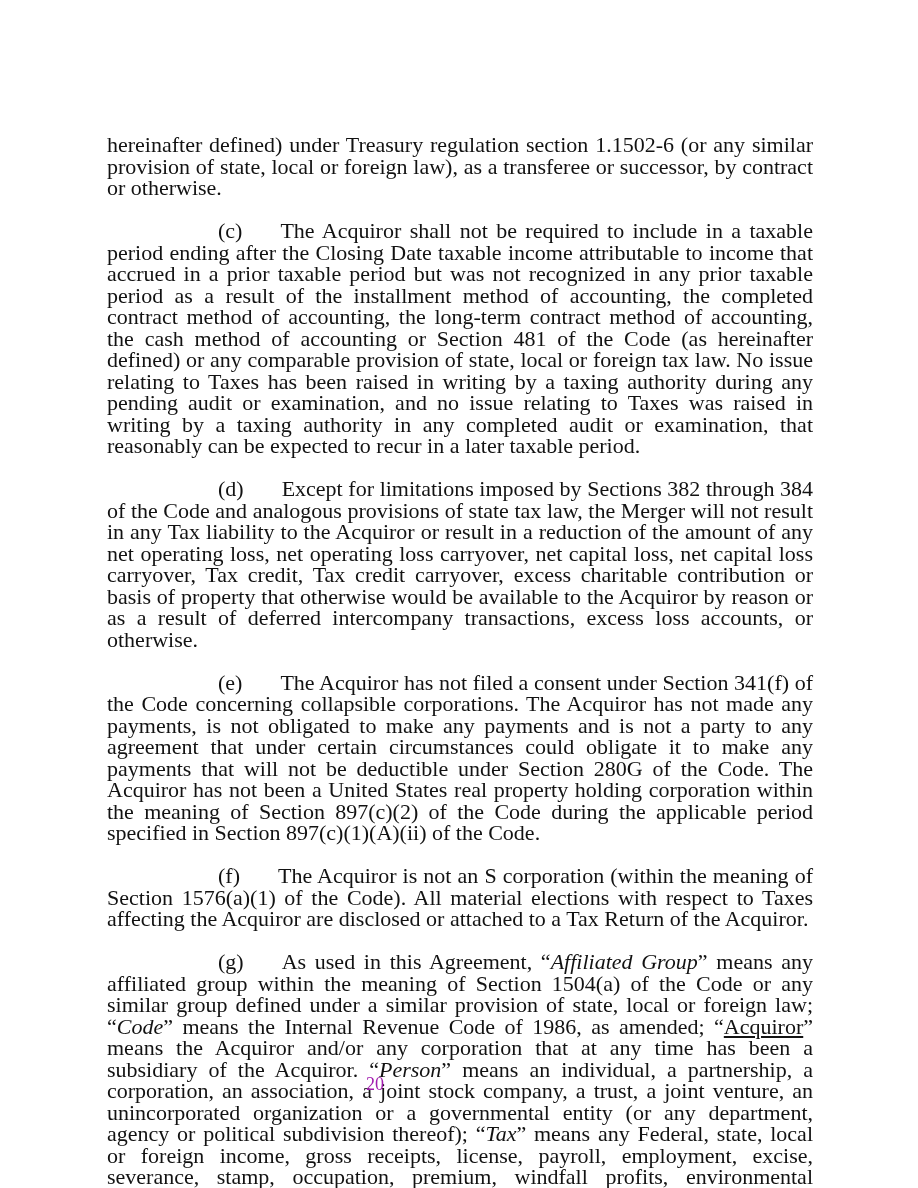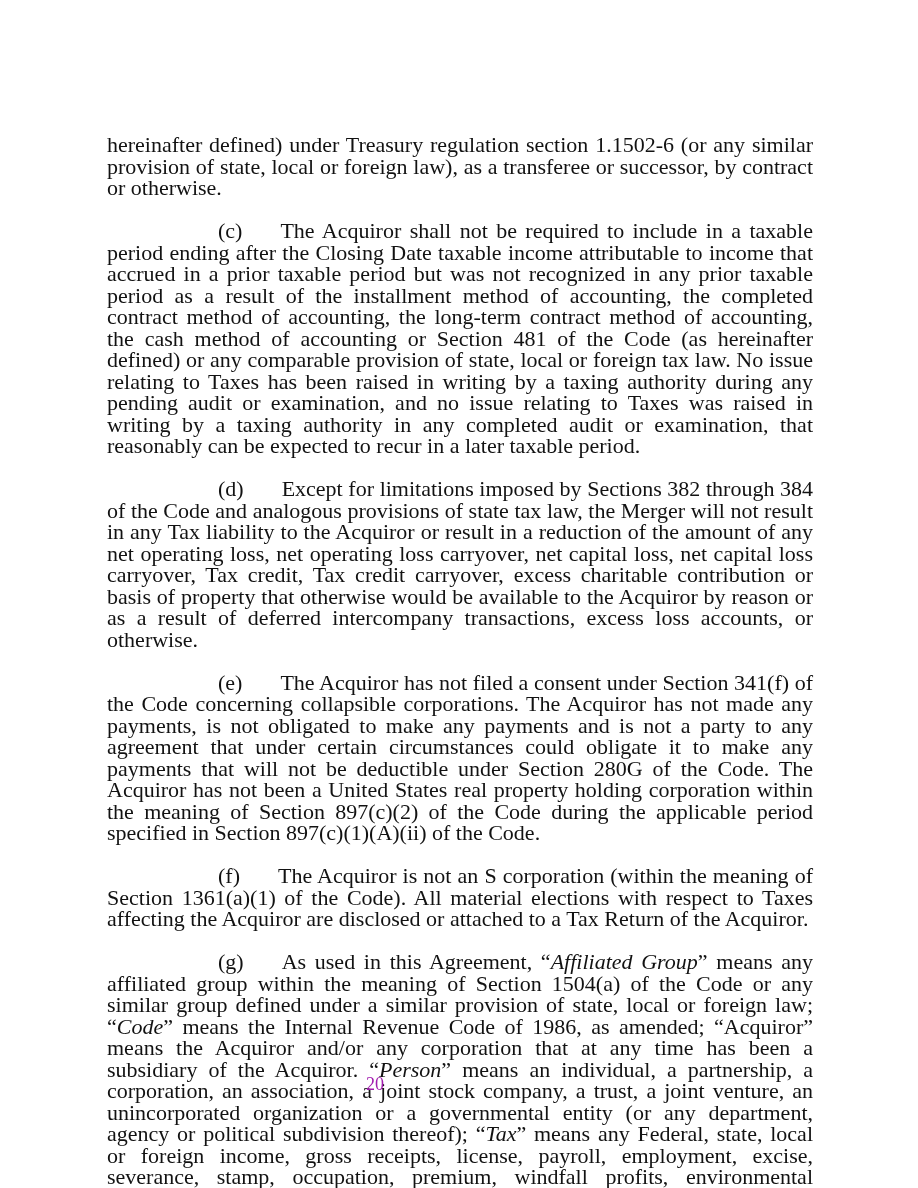--- a/index.html
+++ b/index.html
@@ -34,21 +34,21 @@
   }
   p.para.cont-next-page {
     text-align-last: justify;
   }
   .tab {
     display: inline-block;
     width: 38px;
   }
   .run.plain { font-style: normal; font-weight: normal; }
   .run.bolditalic { font-style: italic; font-weight: normal; }
-  .run.underline { }
+  .run.underline { text-decoration: underline; }
   .page-number {
     position: absolute;
     top: 1074px;
     left: 0;
     width: 750px;
     text-align: center;
     font-family: "Liberation Serif", "DejaVu Serif", serif;
     font-size: 18px;
     line-height: 21.5px;
     color: #a21caf;
@@ -56,17 +56,17 @@
 </style>
 </head>
 <body>
 
 <div class="page">
   <div class="doc-body">
       <p class="para"><span class="run plain">hereinafter defined) under Treasury regulation section 1.1502-6 (or any similar provision of state, local or foreign law), as a transferee or successor, by contract or otherwise.</span></p>
       <p class="para lettered"><span class="run plain">(c)</span><span class="tab"></span><span class="run plain">The Acquiror shall not be required to include in a taxable period ending after the Closing Date taxable income attributable to income that accrued in a prior taxable period but was not recognized in any prior taxable period as a result of the installment method of accounting, the completed contract method of accounting, the long-term contract method of accounting, the cash method of accounting or Section 481 of the Code (as hereinafter defined) or any comparable provision of state, local or foreign tax law.  No issue relating to Taxes has been raised in writing by a taxing authority during any pending audit or examination, and no issue relating to Taxes was raised in writing by a taxing authority in any completed audit or examination, that reasonably can be expected to recur in a later taxable period.</span></p>
       <p class="para lettered"><span class="run plain">(d)</span><span class="tab"></span><span class="run plain">Except for limitations imposed by Sections 382 through 384 of the Code and analogous provisions of state tax law, the Merger will not result in any Tax liability to the Acquiror or result in a reduction of the amount of any net operating loss, net operating loss carryover, net capital loss, net capital loss carryover, Tax credit, Tax credit carryover, excess charitable contribution or basis of property that otherwise would be available to the Acquiror by reason or as a result of deferred intercompany transactions, excess loss accounts, or otherwise.</span></p>
       <p class="para lettered"><span class="run plain">(e)</span><span class="tab"></span><span class="run plain">The Acquiror has not filed a consent under Section 341(f) of the Code concerning collapsible corporations.  The Acquiror has not made any payments, is not obligated to make any payments and is not a party to any agreement that under certain circumstances could obligate it to make any payments that will not be deductible under Section 280G of the Code.  The Acquiror has not been a United States real property holding corporation within the meaning of Section 897(c)(2) of the Code during the applicable period specified in Section 897(c)(1)(A)(ii) of the Code.</span></p>
-      <p class="para lettered"><span class="run plain">(f)</span><span class="tab"></span><span class="run plain">The Acquiror is not an S corporation (within the meaning of Section 1361(a)(1) of the Code).  All material elections with respect to Taxes affecting the Acquiror are disclosed or attached to a Tax Return of the Acquiror.</span></p>
+      <p class="para lettered"><span class="run plain">(f)</span><span class="tab"></span><span class="run plain">The Acquiror is not an S corporation (within the meaning of Section 1576(a)(1) of the Code).  All material elections with respect to Taxes affecting the Acquiror are disclosed or attached to a Tax Return of the Acquiror.</span></p>
       <p class="para lettered cont-next-page"><span class="run plain">(g)</span><span class="tab"></span><span class="run plain">As used in this Agreement, “</span><span class="run bolditalic">Affiliated Group</span><span class="run plain">” means any affiliated group within the meaning of Section 1504(a) of the Code or any similar group defined under a similar provision of state, local or foreign law; “</span><span class="run bolditalic">Code</span><span class="run plain">” means the Internal Revenue Code of 1986, as amended; “</span><span class="run underline">Acquiror</span><span class="run plain">” means the Acquiror and/or any corporation that at any time has been a subsidiary of the Acquiror.  “</span><span class="run bolditalic">Person</span><span class="run plain">” means an individual, a partnership, a corporation, an association, a joint stock company, a trust, a joint venture, an unincorporated organization or a governmental entity (or any department, agency or political subdivision thereof); “</span><span class="run bolditalic">Tax</span><span class="run plain">” means any Federal, state, local or foreign income, gross receipts, license, payroll, employment, excise, severance, stamp, occupation, premium, windfall profits, environmental (including Taxes under Section 59A of the Code), customs duties, capital stock, franchise, profits, withholding, social security (or similar), unemployment, disability, real property, personal property, sales, use, transfer, registration, value added, alternative or add-on minimum, estimated or other Tax of any</span></p>
     </div>
   <div class="page-number">20</div>
 </div>
 
 </body></html>

